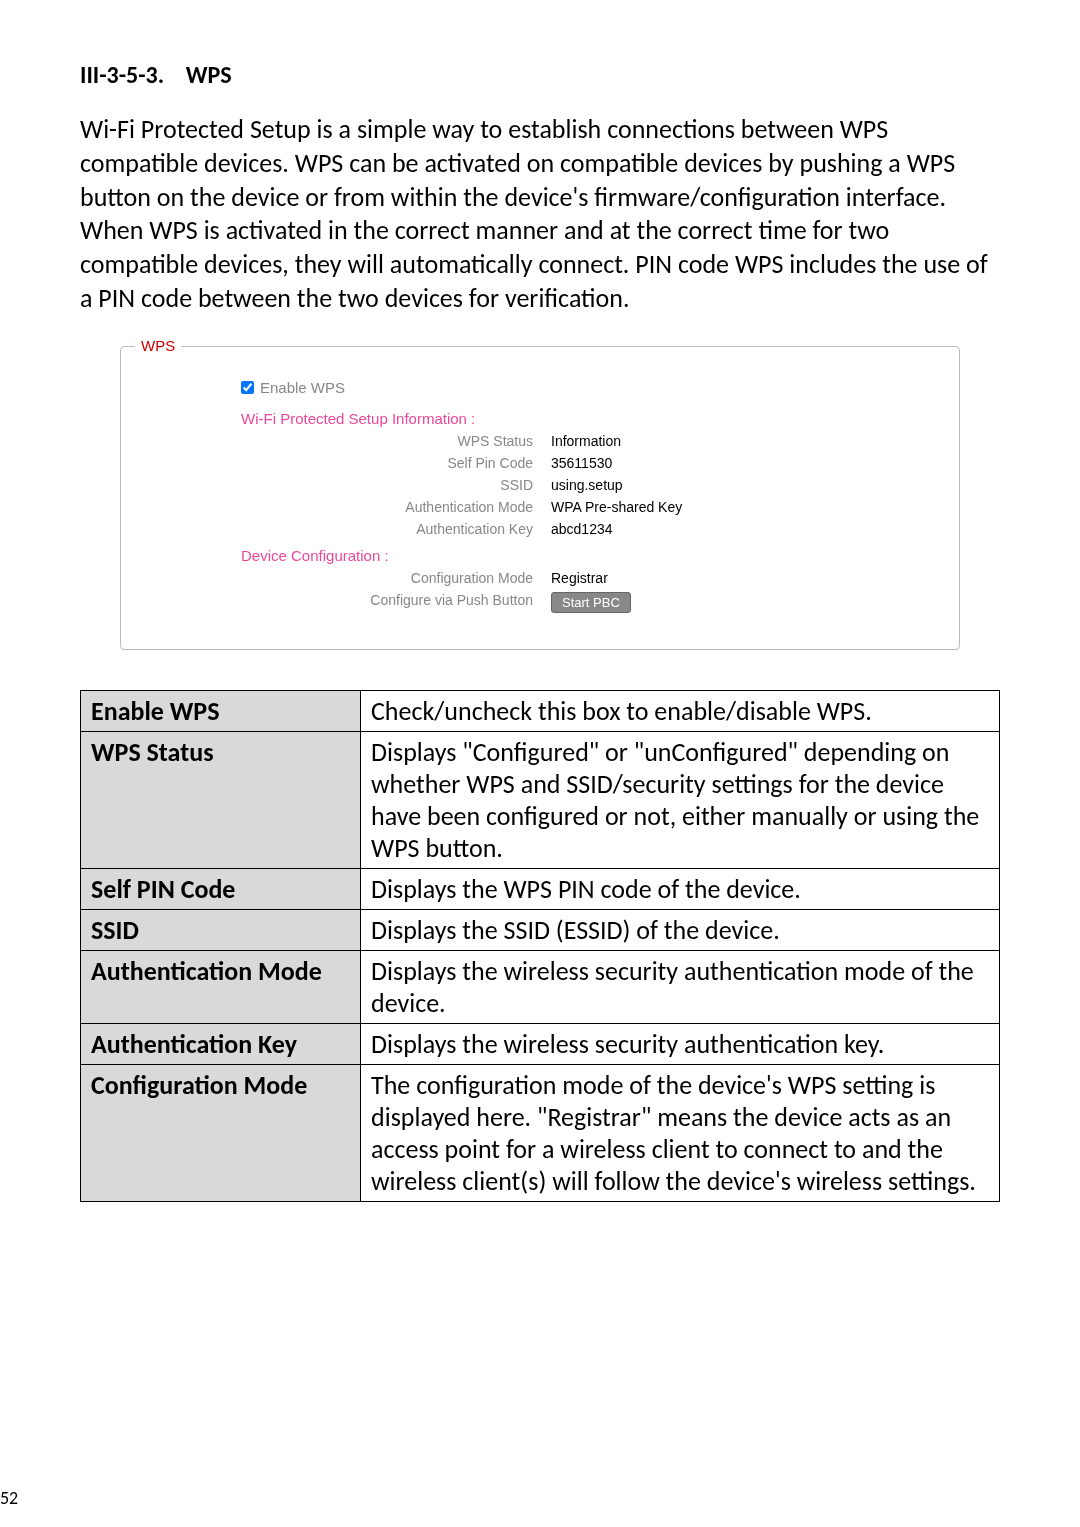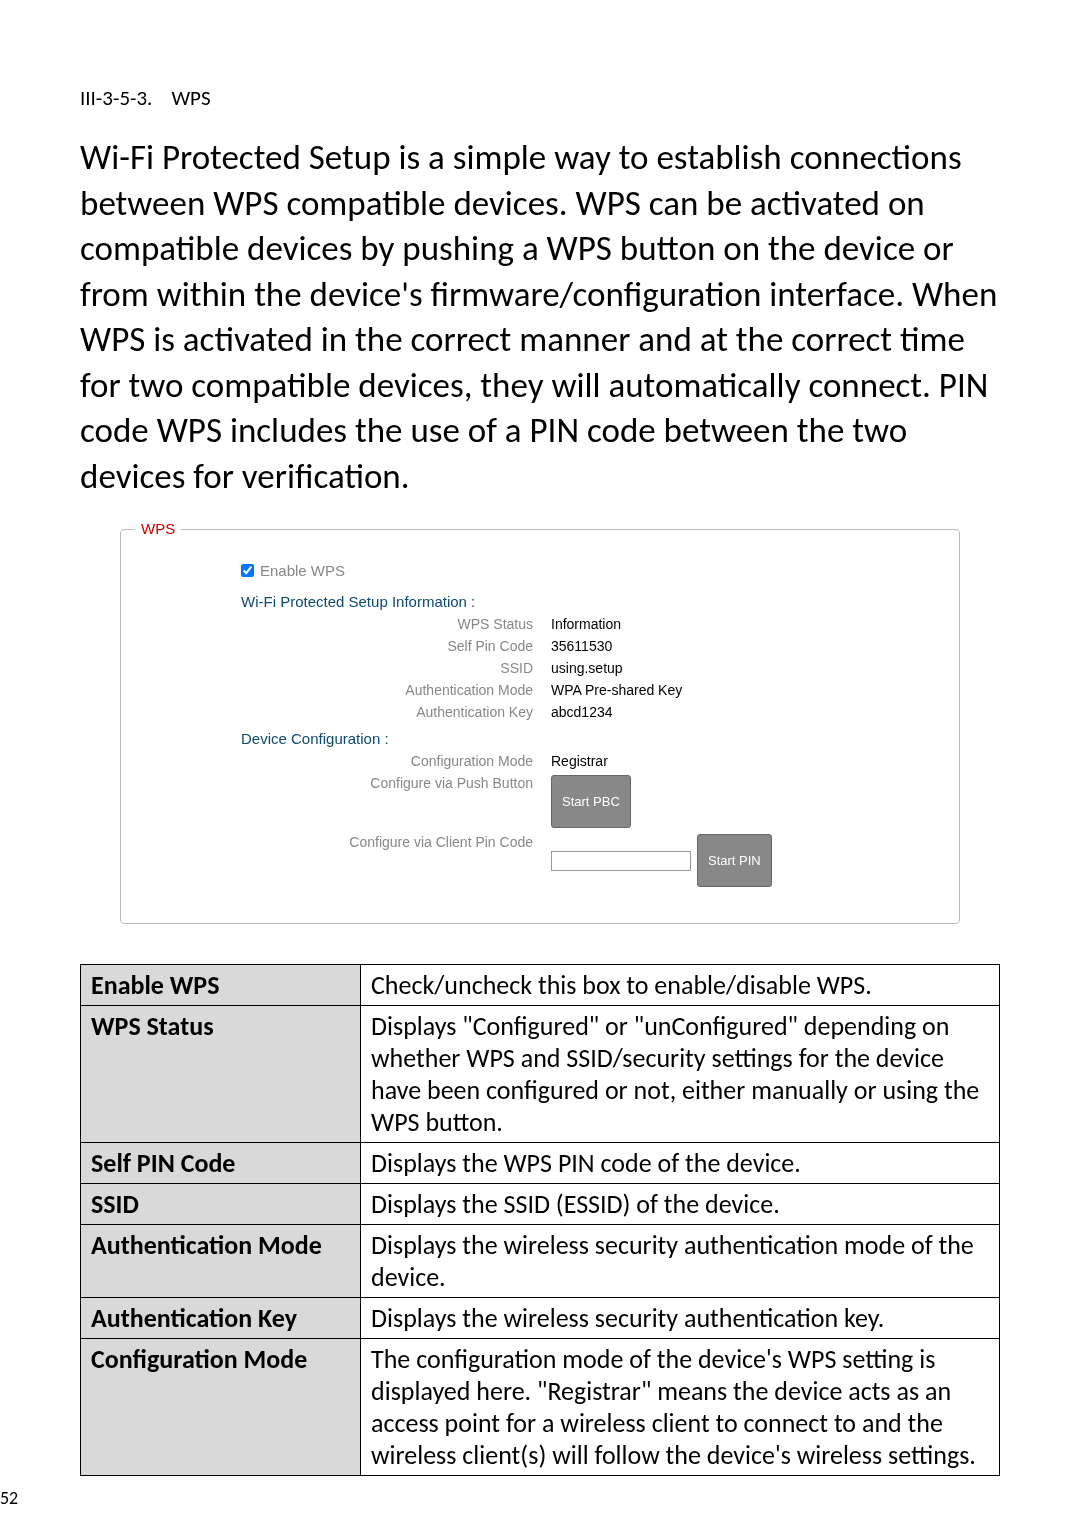--- a/index.html
+++ b/index.html
@@ -5,27 +5,26 @@
   * { box-sizing: border-box; margin: 0; padding: 0; }
   body {
     font-family: Calibri, Arial, sans-serif;
     width: 1080px;
     height: 1527px;
     background: #fff;
     padding: 60px 80px 40px 80px;
     position: relative;
   }
   .section-heading {
-    font-size: 21px;
-    font-weight: normal;
+    font-size: 24px;
+    font-weight: bold;
     margin-bottom: 24px;
-    margin-top: 25px;
   }
   .body-text {
-    font-size: 35px;
+    font-size: 26px;
     line-height: 1.3;
     margin-bottom: 30px;
   }
   .wps-panel {
     border: 1px solid #bbb;
     border-radius: 4px;
     margin: 0 40px 40px 40px;
     padding: 20px 30px 30px 30px;
     position: relative;
     font-family: Arial, sans-serif;
@@ -56,38 +55,38 @@
     margin-bottom: 6px;
     font-size: 14px;
   }
   .info-label {
     width: 310px;
     text-align: right;
     padding-right: 18px;
     color: #888;
   }
   .info-heading {
-    color: #0c4a6e;
+    color: #ec4899;
     font-weight: normal;
     text-align: left;
     padding-left: 0;
     margin-bottom: 6px;
     margin-top: 10px;
     font-size: 15px;
   }
   .info-value {
     color: #000;
   }
   .btn {
     display: inline-block;
     background: #888;
     color: #fff;
     border: 1px solid #666;
     border-radius: 3px;
-    padding: 18px 10px;
+    padding: 2px 10px;
     font-size: 13px;
     cursor: pointer;
   }
   .pin-row {
     display: flex;
     align-items: center;
     gap: 6px;
   }
   .pin-input {
     width: 140px;
@@ -165,27 +164,20 @@
     <div class="info-line">
       <div class="info-label">Configuration Mode</div>
       <div class="info-value">Registrar</div>
     </div>
     <div class="info-line">
       <div class="info-label">Configure via Push Button</div>
       <div class="info-value">
         <button class="btn">Start PBC</button>
       </div>
     </div>
-    <div class="info-line">
-      <div class="info-label">Configure via Client Pin Code</div>
-      <div class="info-value pin-row">
-        <input class="pin-input" type="text" value="" style="">
-        <button class="btn">Start PIN</button>
-      </div>
-    </div>
   </div>
 </div>
 
 <table class="def-table">
   <tbody id="def-tbody">
       <tr>
         <td class="term">Enable WPS</td>
         <td>Check/uncheck this box to enable/disable WPS.</td>
       </tr>
       <tr>

